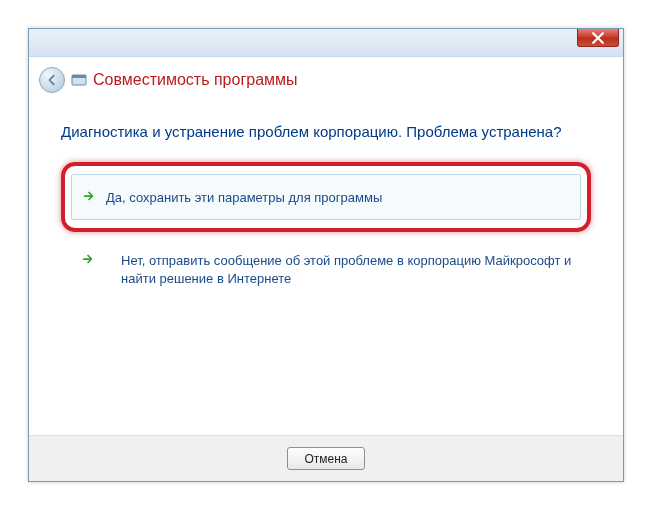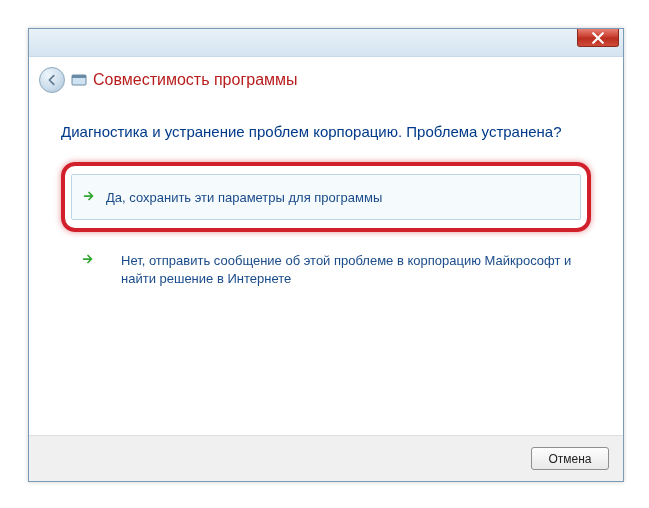--- a/index.html
+++ b/index.html
@@ -124,21 +124,21 @@
     .footer {
       position: absolute;
       bottom: 0;
       left: 0;
       right: 0;
       height: 46px;
       background: #f0f0f0;
       border-top: 1px solid #ddd;
       display: flex;
       align-items: center;
-      justify-content: flex-end;
+      justify-content: center;
       padding: 0 14px;
     }
     .cancel-btn {
       min-width: 78px;
       height: 23px;
       background: linear-gradient(#fdfdfd, #e9e9e9);
       border: 1px solid #8e8f8f;
       border-radius: 3px;
       font-size: 12px;
       color: #222;

